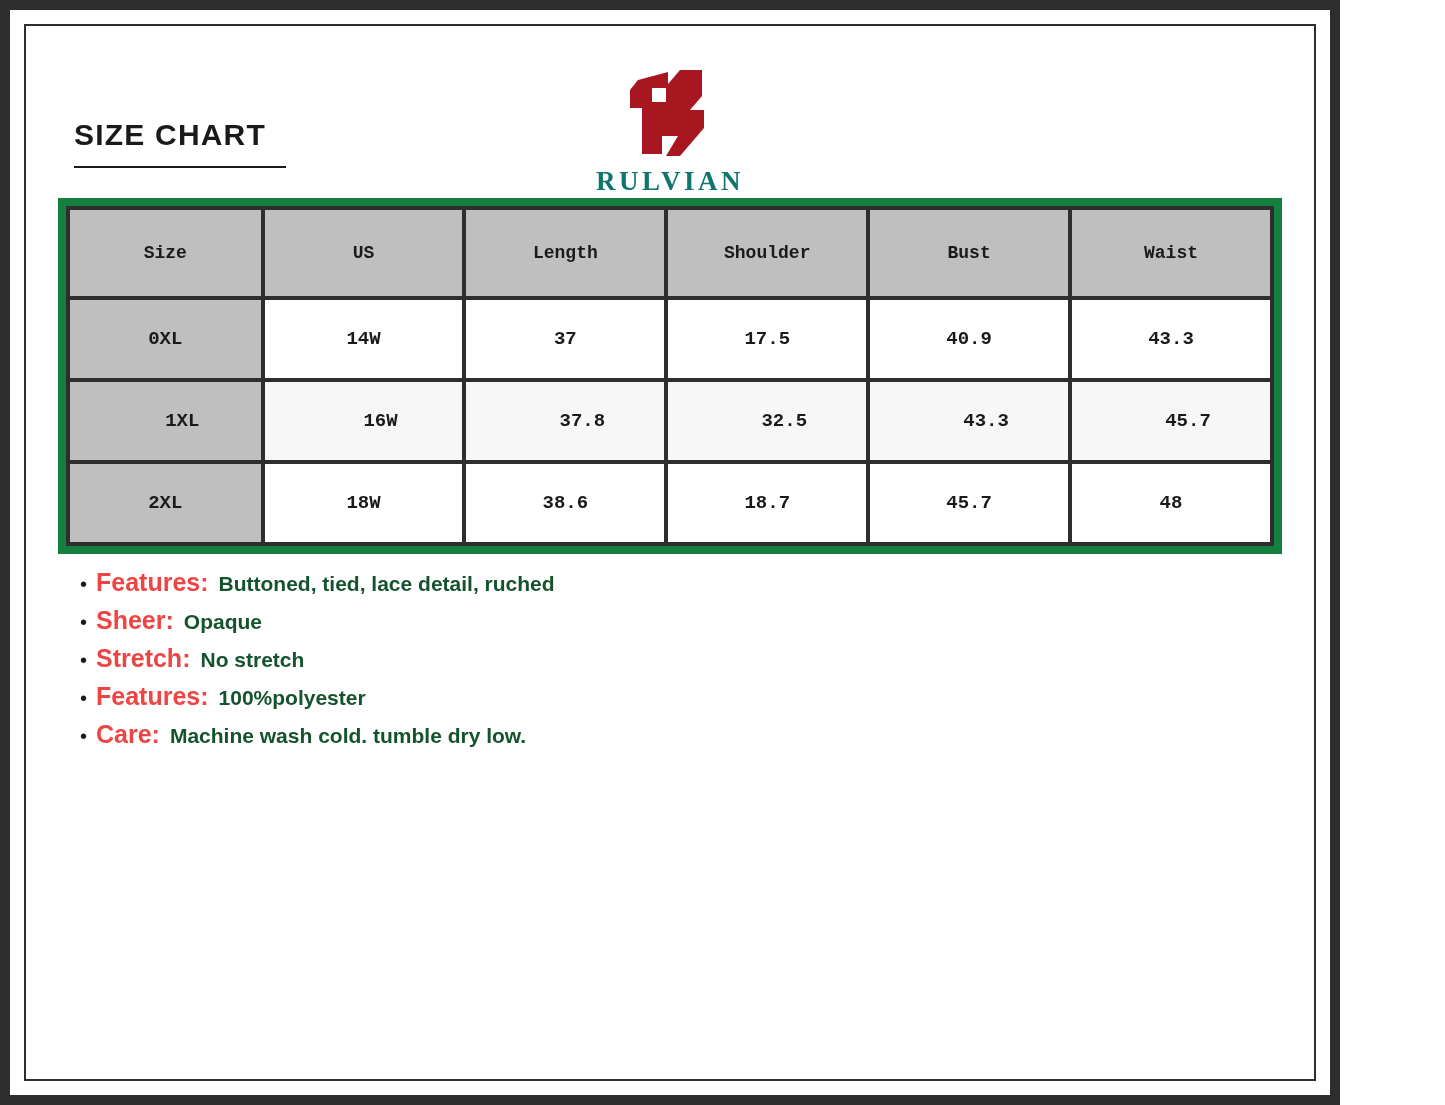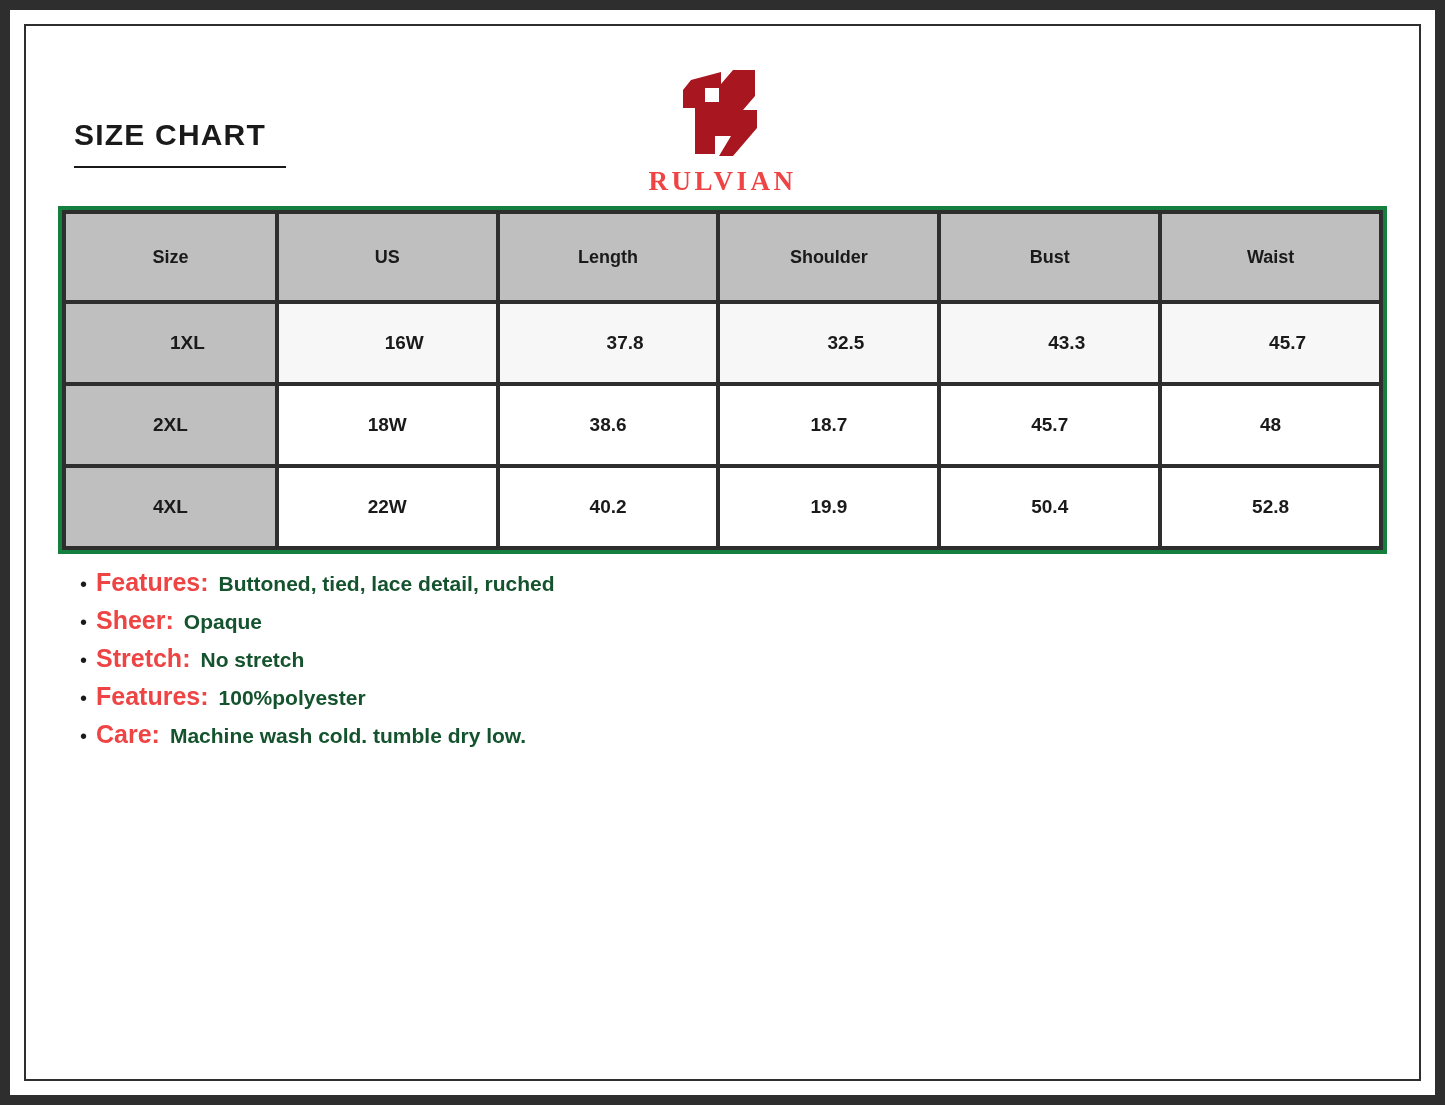--- a/index.html
+++ b/index.html
@@ -9,21 +9,21 @@
   }
   body {
     width: 1445px;
     height: 1105px;
     font-family: "Liberation Sans", sans-serif;
     color: #1a1a1a;
     overflow: hidden;
   }
   .page {
     position: relative;
-    width: 1445px;
+    width: 1340px;
     height: 1105px;
     box-sizing: border-box;
     border: 10px solid #2e2e2e;
     background: #ffffff;
   }
   .inner {
     position: absolute;
     left: 14px;
     top: 14px;
     right: 14px;
@@ -76,32 +76,33 @@
     display: block;
     margin: 0 auto;
   }
   .brand-name {
     display: block;
     margin-top: 8px;
     font-family: "Liberation Serif", serif;
     font-weight: bold;
     font-size: 27px;
     letter-spacing: 3.5px;
-    color: #ef4444;
+    color: #0f766e;
   }
 
   
   .size-table {
     border-collapse: separate;
     border-spacing: 4px;
     width: 100%;
     table-layout: fixed;
     background: #2e2e2e;
-    border: 4px solid #15803d;
-    margin-top: 12px;
+    border: 8px solid #15803d;
+    margin-top: 4px;
+    font-family: Liberation Mono, monospace;
   }
   .size-table th,
   .size-table td {
     text-align: center;
     vertical-align: middle;
     font-size: 19px;
     font-weight: bold;
     color: #1a1a1a;
     height: 78px;
     padding: 0 4px;
@@ -194,44 +195,44 @@
           <tr>
             <th>Size</th>
             <th>US</th>
             <th>Length</th>
             <th>Shoulder</th>
             <th>Bust</th>
             <th>Waist</th>
           </tr>
         </thead>
         <tbody>
+          <tr>
+            <td class="sizecell">0XL</td>
+            <td>14W</td>
+            <td>37</td>
+            <td>17.5</td>
+            <td>40.9</td>
+            <td>43.3</td>
+          </tr>
           <tr class="alt">
             <td class="sizecell">1XL</td>
             <td>16W</td>
             <td>37.8</td>
             <td>32.5</td>
             <td>43.3</td>
             <td>45.7</td>
           </tr>
           <tr>
             <td class="sizecell">2XL</td>
             <td>18W</td>
             <td>38.6</td>
             <td>18.7</td>
             <td>45.7</td>
             <td>48</td>
           </tr>
-          <tr>
-            <td class="sizecell">4XL</td>
-            <td>22W</td>
-            <td>40.2</td>
-            <td>19.9</td>
-            <td>50.4</td>
-            <td>52.8</td>
-          </tr>
         </tbody>
       </table>
 
       <div class="details">
         <div class="detail-row">
           <span class="bullet">•</span>
           <span class="detail-label">Features:</span>
           <span class="detail-value">Buttoned, tied, lace detail, ruched</span>
         </div>
         <div class="detail-row">

